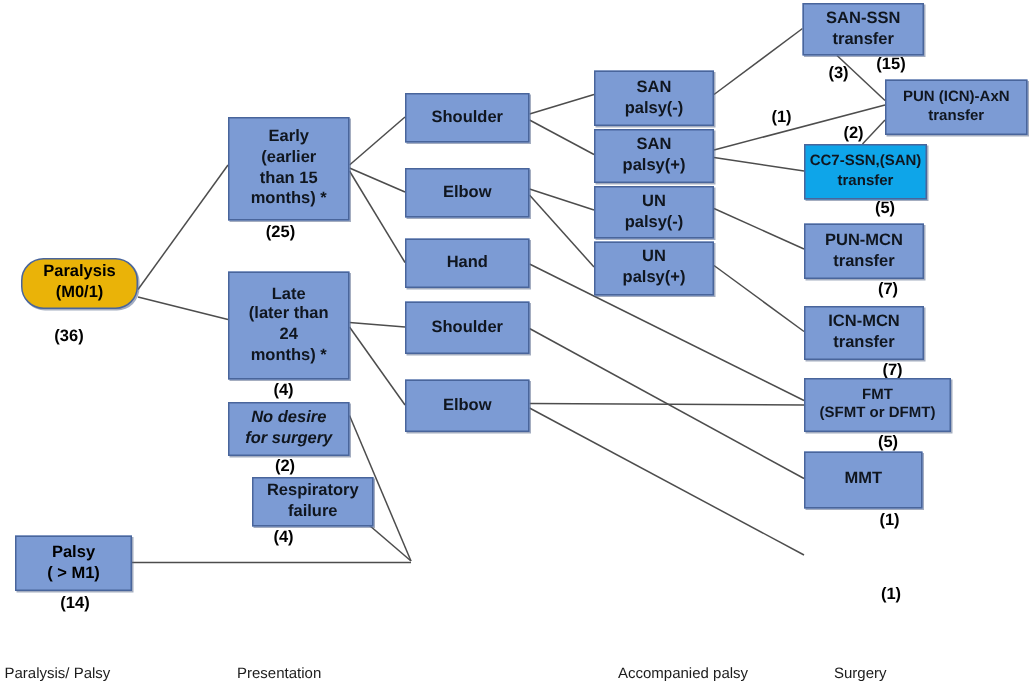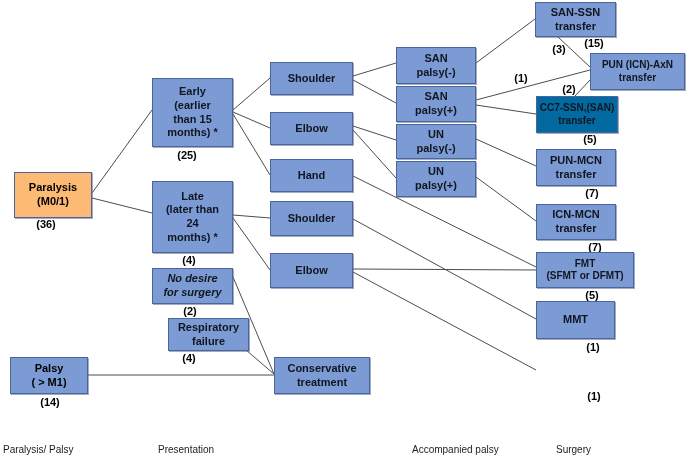--- a/index.html
+++ b/index.html
@@ -68,21 +68,21 @@
       <line x1="575" y1="96" x2="590" y2="80" stroke="#4d4d4d" stroke-width="1"></line>
       <line x1="476" y1="139" x2="536" y2="166" stroke="#4d4d4d" stroke-width="1"></line>
       <line x1="476" y1="177" x2="536" y2="221" stroke="#4d4d4d" stroke-width="1"></line>
       <line x1="353" y1="219" x2="536" y2="319" stroke="#4d4d4d" stroke-width="1"></line>
       <line x1="353" y1="269" x2="536" y2="270" stroke="#4d4d4d" stroke-width="1"></line>
       <line x1="353" y1="272" x2="536" y2="370" stroke="#4d4d4d" stroke-width="1"></line>
       <line x1="233" y1="277" x2="274" y2="374" stroke="#4d4d4d" stroke-width="1"></line>
       <line x1="232" y1="338" x2="274" y2="374" stroke="#4d4d4d" stroke-width="1"></line>
       <line x1="88" y1="375" x2="274" y2="375" stroke="#4d4d4d" stroke-width="1"></line>
     </svg>
-<div class="node bold" style="left: 14px; top: 172px; width: 78px; height: 46px; background: #fdba74; border-color: rgb(73, 101, 155);">Paralysis
+<div class="node bold" style="left: 14px; top: 172px; width: 78px; height: 34px; background: #eab308; border-color: rgb(73, 101, 155); border-radius: 15px;">Paralysis
 (M0/1)</div>
     <span class="count" style="left: 46px; top: 218px; color: rgb(0, 0, 0);">(36)</span>
     <div class="node bold" style="left: 10px; top: 357px; width: 78px; height: 37px; background: rgb(124, 155, 212); border-color: rgb(73, 101, 155);">Palsy
 ( &gt; M1)</div>
     <span class="count" style="left: 50px; top: 396px; color: rgb(0, 0, 0);">(14)</span>
     <div class="node" style="left: 152px; top: 78px; width: 81px; height: 69px; background: rgb(124, 155, 212); border-color: rgb(73, 101, 155);">Early
 (earlier
 than 15
 months) *</div>
     <span class="count" style="left: 187px; top: 149px; color: rgb(0, 0, 0); text-align: center;">(25)</span>
@@ -95,36 +95,34 @@
 for surgery</div>
     <span class="count" style="left: 190px; top: 305px; color: rgb(0, 0, 0);">(2)</span>
     <div class="node" style="left: 152px; top: 318px; width: 81px; height: 33px; background: rgb(124, 155, 212); border-color: rgb(73, 101, 155); margin-left: 16px;">Respiratory
 failure</div>
     <span class="count" style="left: 189px; top: 352px; color: rgb(0, 0, 0);">(4)</span>
     <div class="node" style="left: 270px; top: 62px; width: 83px; height: 33px; background: rgb(124, 155, 212); border-color: rgb(73, 101, 155);">Shoulder</div>
     <div class="node" style="left: 270px; top: 112px; width: 83px; height: 33px; background: rgb(124, 155, 212); border-color: rgb(73, 101, 155);">Elbow</div>
     <div class="node" style="left: 270px; top: 159px; width: 83px; height: 33px; background: rgb(124, 155, 212); border-color: rgb(73, 101, 155);">Hand</div>
     <div class="node" style="left: 270px; top: 201px; width: 83px; height: 35px; background: rgb(124, 155, 212); border-color: rgb(73, 101, 155);">Shoulder</div>
     <div class="node" style="left: 270px; top: 253px; width: 83px; height: 35px; background: rgb(124, 155, 212); border-color: rgb(73, 101, 155);">Elbow</div>
-    <div class="node" style="left: 274px; top: 357px; width: 96px; height: 37px; background: rgb(124, 155, 212); border-color: rgb(73, 101, 155);">Conservative
-treatment</div>
     <div class="node" style="left: 396px; top: 47px; width: 80px; height: 37px; background: rgb(124, 155, 212); border-color: rgb(73, 101, 155);">SAN
 palsy(-)</div>
     <div class="node" style="left: 396px; top: 86px; width: 80px; height: 36px; background: rgb(124, 155, 212); border-color: rgb(73, 101, 155);">SAN
 palsy(+)</div>
     <div class="node" style="left: 396px; top: 124px; width: 80px; height: 35px; background: rgb(124, 155, 212); border-color: rgb(73, 101, 155);">UN
 palsy(-)</div>
     <div class="node" style="left: 396px; top: 161px; width: 80px; height: 36px; background: rgb(124, 155, 212); border-color: rgb(73, 101, 155);">UN
 palsy(+)</div>
     <div class="node" style="left: 535px; top: 2px; width: 81px; height: 35px; background: rgb(124, 155, 212); border-color: rgb(73, 101, 155);">SAN-SSN
 transfer</div>
     <span class="count" style="left: 594px; top: 37px; color: rgb(0, 0, 0);">(15)</span>
     <div class="node small" style="left: 590px; top: 53px; width: 95px; height: 37px; background: rgb(124, 155, 212); border-color: rgb(73, 101, 155);">PUN (ICN)-AxN
 transfer</div>
-    <div class="node small" style="left: 536px; top: 96px; width: 82px; height: 37px; background: #0369a1; border-color: rgb(73, 101, 155);">CC7-SSN,(SAN)
+    <div class="node small" style="left: 536px; top: 96px; width: 82px; height: 37px; background: #0ea5e9; border-color: rgb(73, 101, 155);">CC7-SSN,(SAN)
 transfer</div>
     <span class="count" style="left: 590px; top: 133px; color: rgb(0, 0, 0);">(5)</span>
     <div class="node" style="left: 536px; top: 149px; width: 80px; height: 37px; background: rgb(124, 155, 212); border-color: rgb(73, 101, 155);">PUN-MCN
 transfer</div>
     <span class="count" style="left: 592px; top: 187px; color: rgb(0, 0, 0);">(7)</span>
     <div class="node" style="left: 536px; top: 204px; width: 80px; height: 36px; background: rgb(124, 155, 212); border-color: rgb(73, 101, 155);">ICN-MCN
 transfer</div>
     <span class="count" style="left: 595px; top: 241px; color: rgb(0, 0, 0);">(7)</span>
     <div class="node small" style="left: 536px; top: 252px; width: 98px; height: 36px; background: rgb(124, 155, 212); border-color: rgb(73, 101, 155);">FMT
 (SFMT or DFMT)</div>

